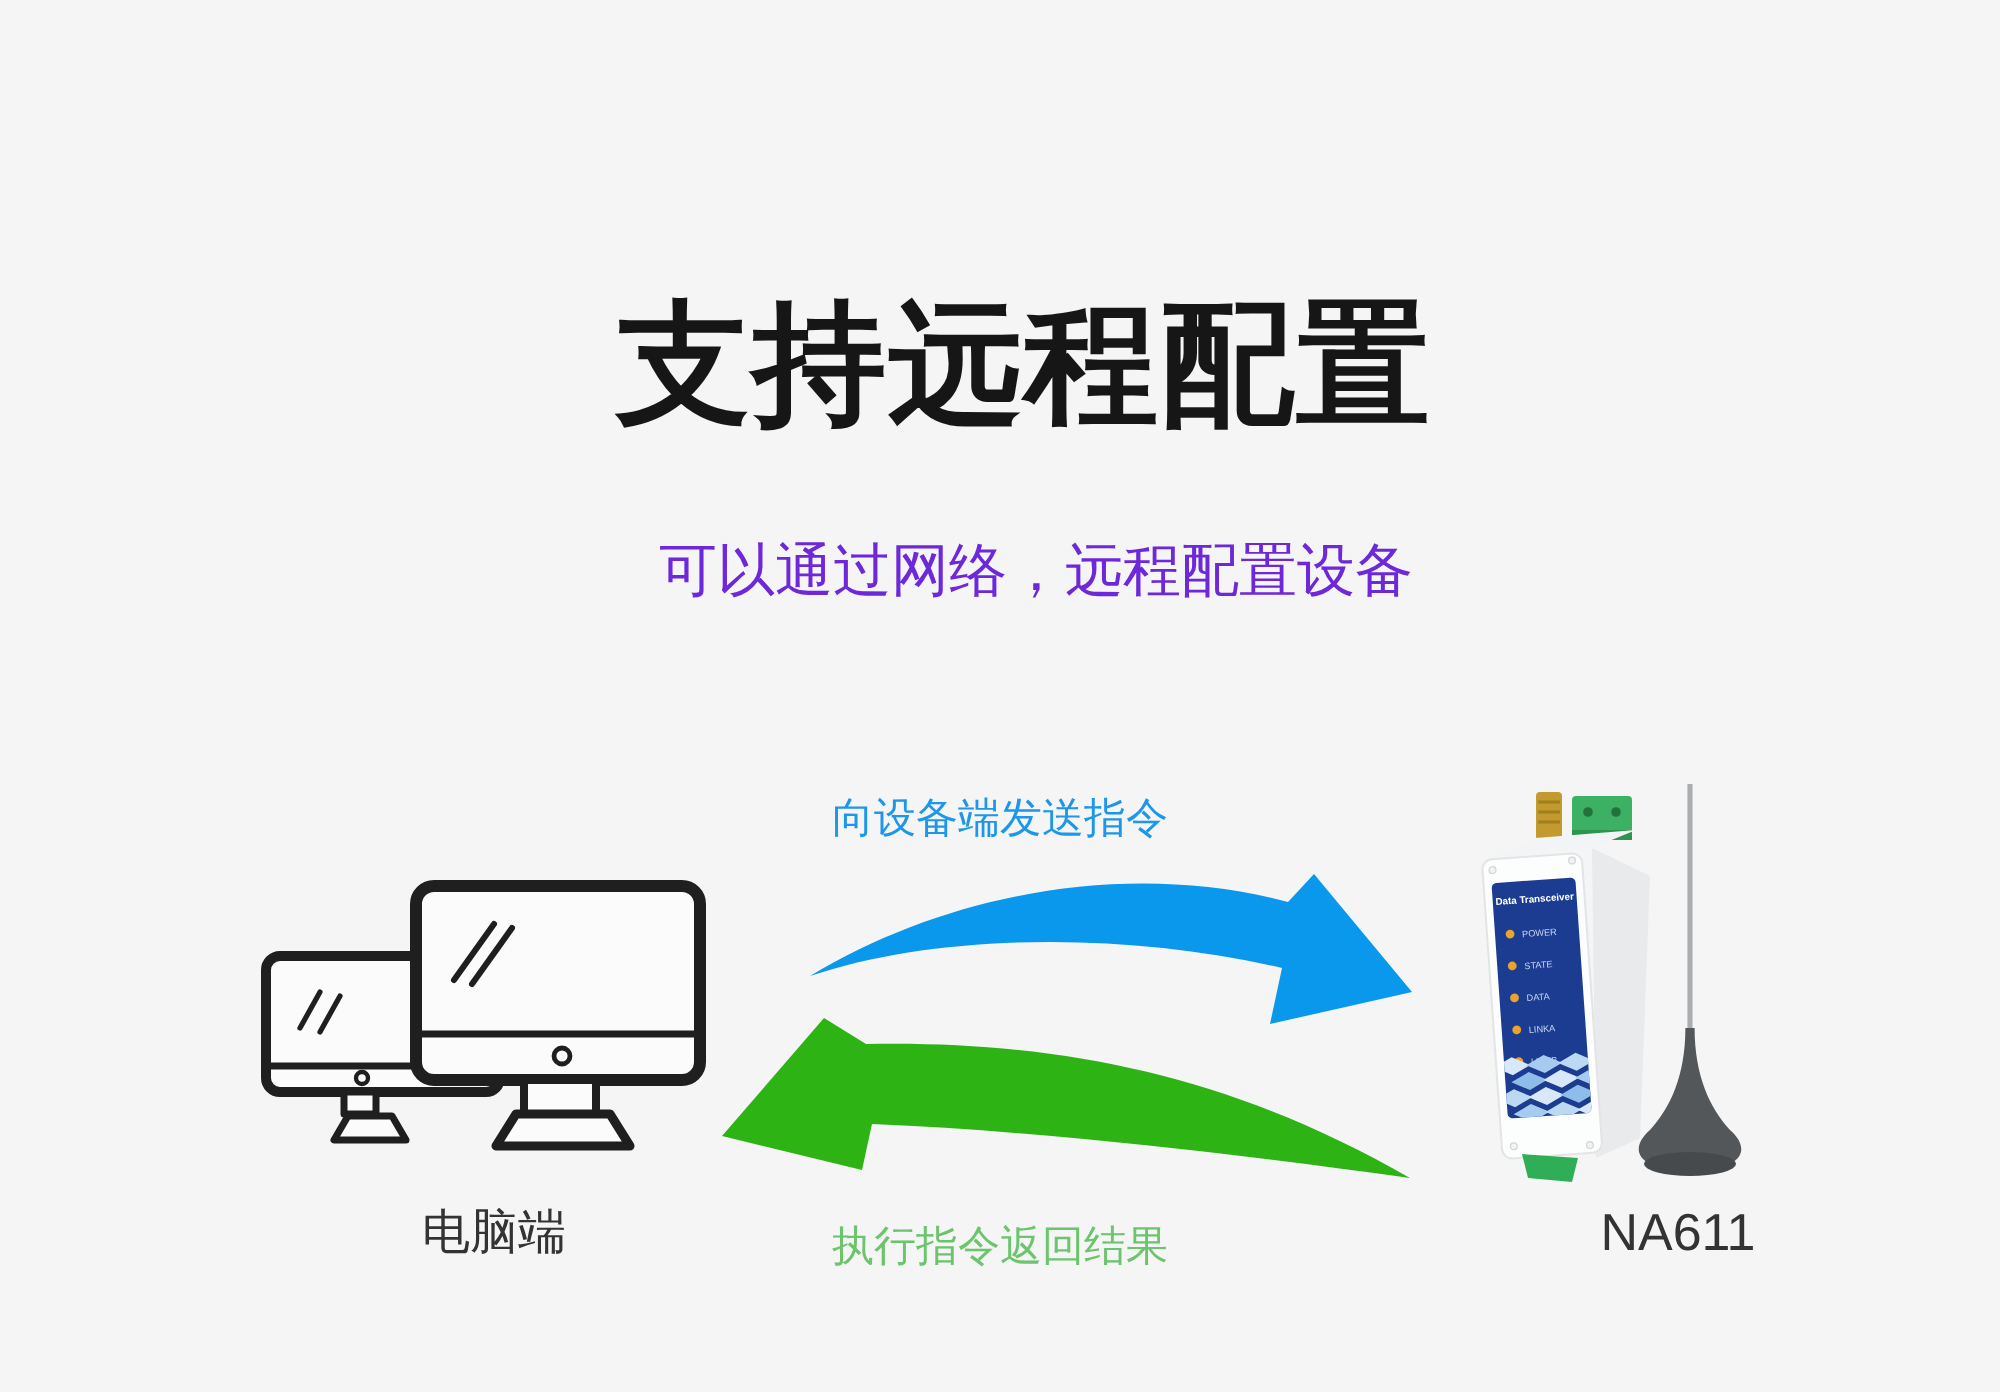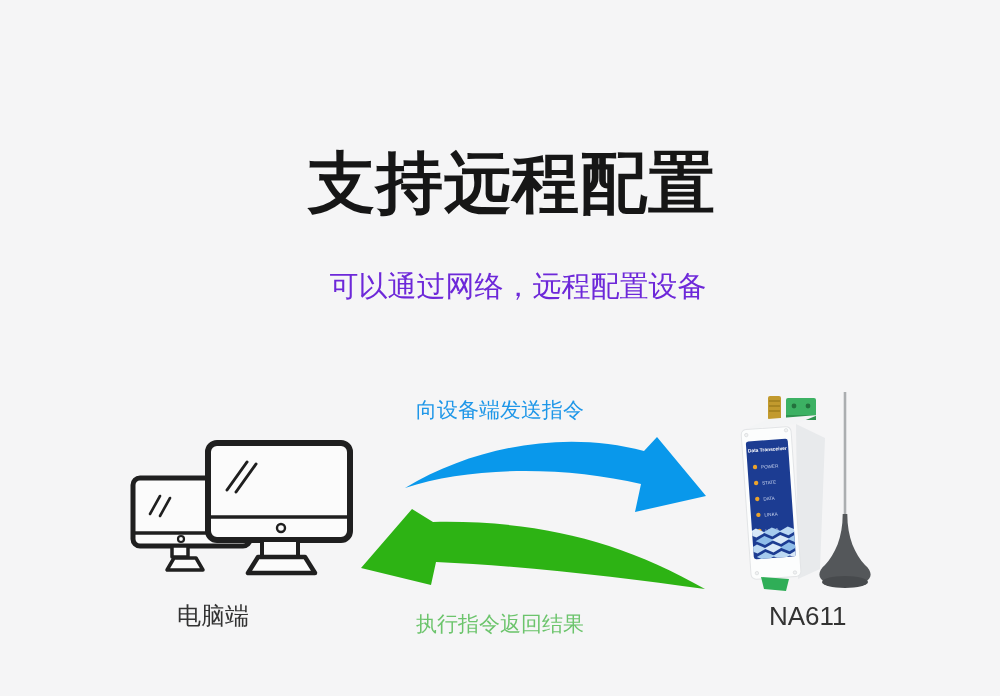--- a/index.html
+++ b/index.html
@@ -56,20 +56,21 @@
     font-size: 21px;
     line-height: 1.2;
   }
   .arrow-label.blue { left: 350px; top: 397px; color: #1f97e8; }
   .arrow-label.green { left: 350px; top: 611px; color: #6cc46c; }
   .computers-svg { position: absolute; left: 115px; top: 435px; }
   .device-svg { position: absolute; left: 728px; top: 388px; }
   .endpoint-label {
     position: absolute;
     width: 140px;
+    text-align: center;
     color: #333333;
   }
   .endpoint-label.computer { left: 177px; top: 600px; font-size: 24px; }
   .endpoint-label.device { left: 769px; top: 601px; font-size: 26px; }
   .mono-stroke {
     stroke: #1f1f1f;
     fill: #fbfbfb;
     stroke-linejoin: round;
     stroke-linecap: round;
   }

